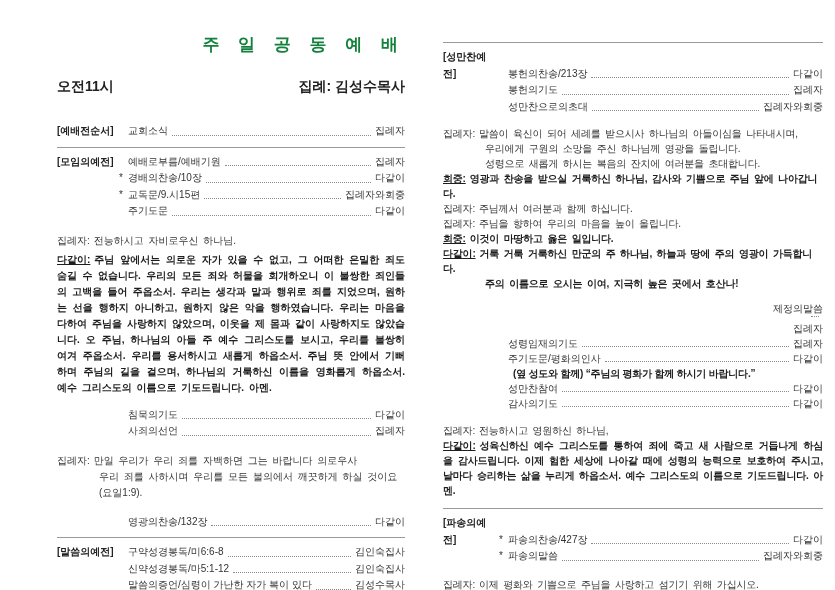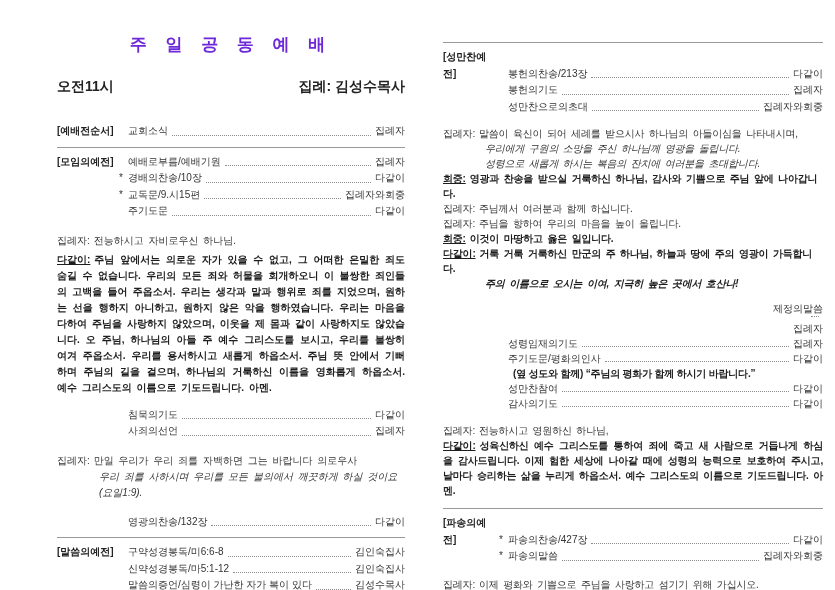--- a/index.html
+++ b/index.html
@@ -6,43 +6,43 @@
   .page {
     position:relative; width:835px; height:590px; margin:0 auto;
     background:#ffffff; overflow:hidden;
     font-family:"Liberation Sans","DejaVu Sans",sans-serif;
     color:#2e2e2e;
   }
   .col { position:absolute; top:0; }
   .col-left  { left:57px;  width:348px; }
   .col-right { left:443px; width:380px; }
 
-  .title { margin:33px 0 0 0; text-align:center; font-size:17px; font-weight:bold;
-           letter-spacing:7px; color:#6d28d9; white-space:nowrap; }
+  .title { margin:33px 0 0 0; text-align:right; font-size:17px; font-weight:bold;
+           letter-spacing:7px; color:#15803d; white-space:nowrap; }
   .meta  { display:flex; justify-content:space-between; margin-top:22px;
            font-size:14px; font-weight:bold; color:#222; }
 
   .rule { border:none; border-top:1px solid #999; margin:7px 0 6px 0; height:0; }
 
   .prow { display:flex; align-items:flex-end; font-size:10px; line-height:16.5px; color:#333; }
   .prow-tight { line-height:15px; }
   .slabel { flex:none; width:62px; font-weight:bold; color:#222; }
   .col-right .slabel { width:56px; }
   .star  { flex:none; width:9px; }
   .item  { flex:none; white-space:nowrap; }
   .dots  { flex:1 1 auto; border-bottom:1px dotted #8b8b8b; margin:0 4px 4px 4px; min-width:8px; }
   .who   { flex:none; white-space:nowrap; }
 
   .speech { font-size:10px; line-height:16px; word-spacing:2px; color:#333; }
   .col-right .speech { line-height:15px; letter-spacing:-0.2px; }
   .spk { margin-right:4px; }
   .u   { text-decoration:underline; }
   .bold { font-weight:bold; color:#1e1e1e; }
   .just { text-align:justify; }
-  .cont { padding-left:42px;font-style:italic; }
+  .cont { padding-left:42px; }
   .peace { font-size:10px; font-weight:bold; color:#1e1e1e; line-height:15px;
            margin-left:70px; letter-spacing:-0.2px; }
 
   .mt27 { margin-top:27px; } .mt13 { margin-top:13px; } .mt11 { margin-top:11px; }
   .mt10 { margin-top:10px;flex-direction:column; } .mt3 { margin-top:3px; } .mt42 { margin-top:42px; }
   .mt12 { margin-top:12px; }
 </style>
 </head>
 <body>
 

